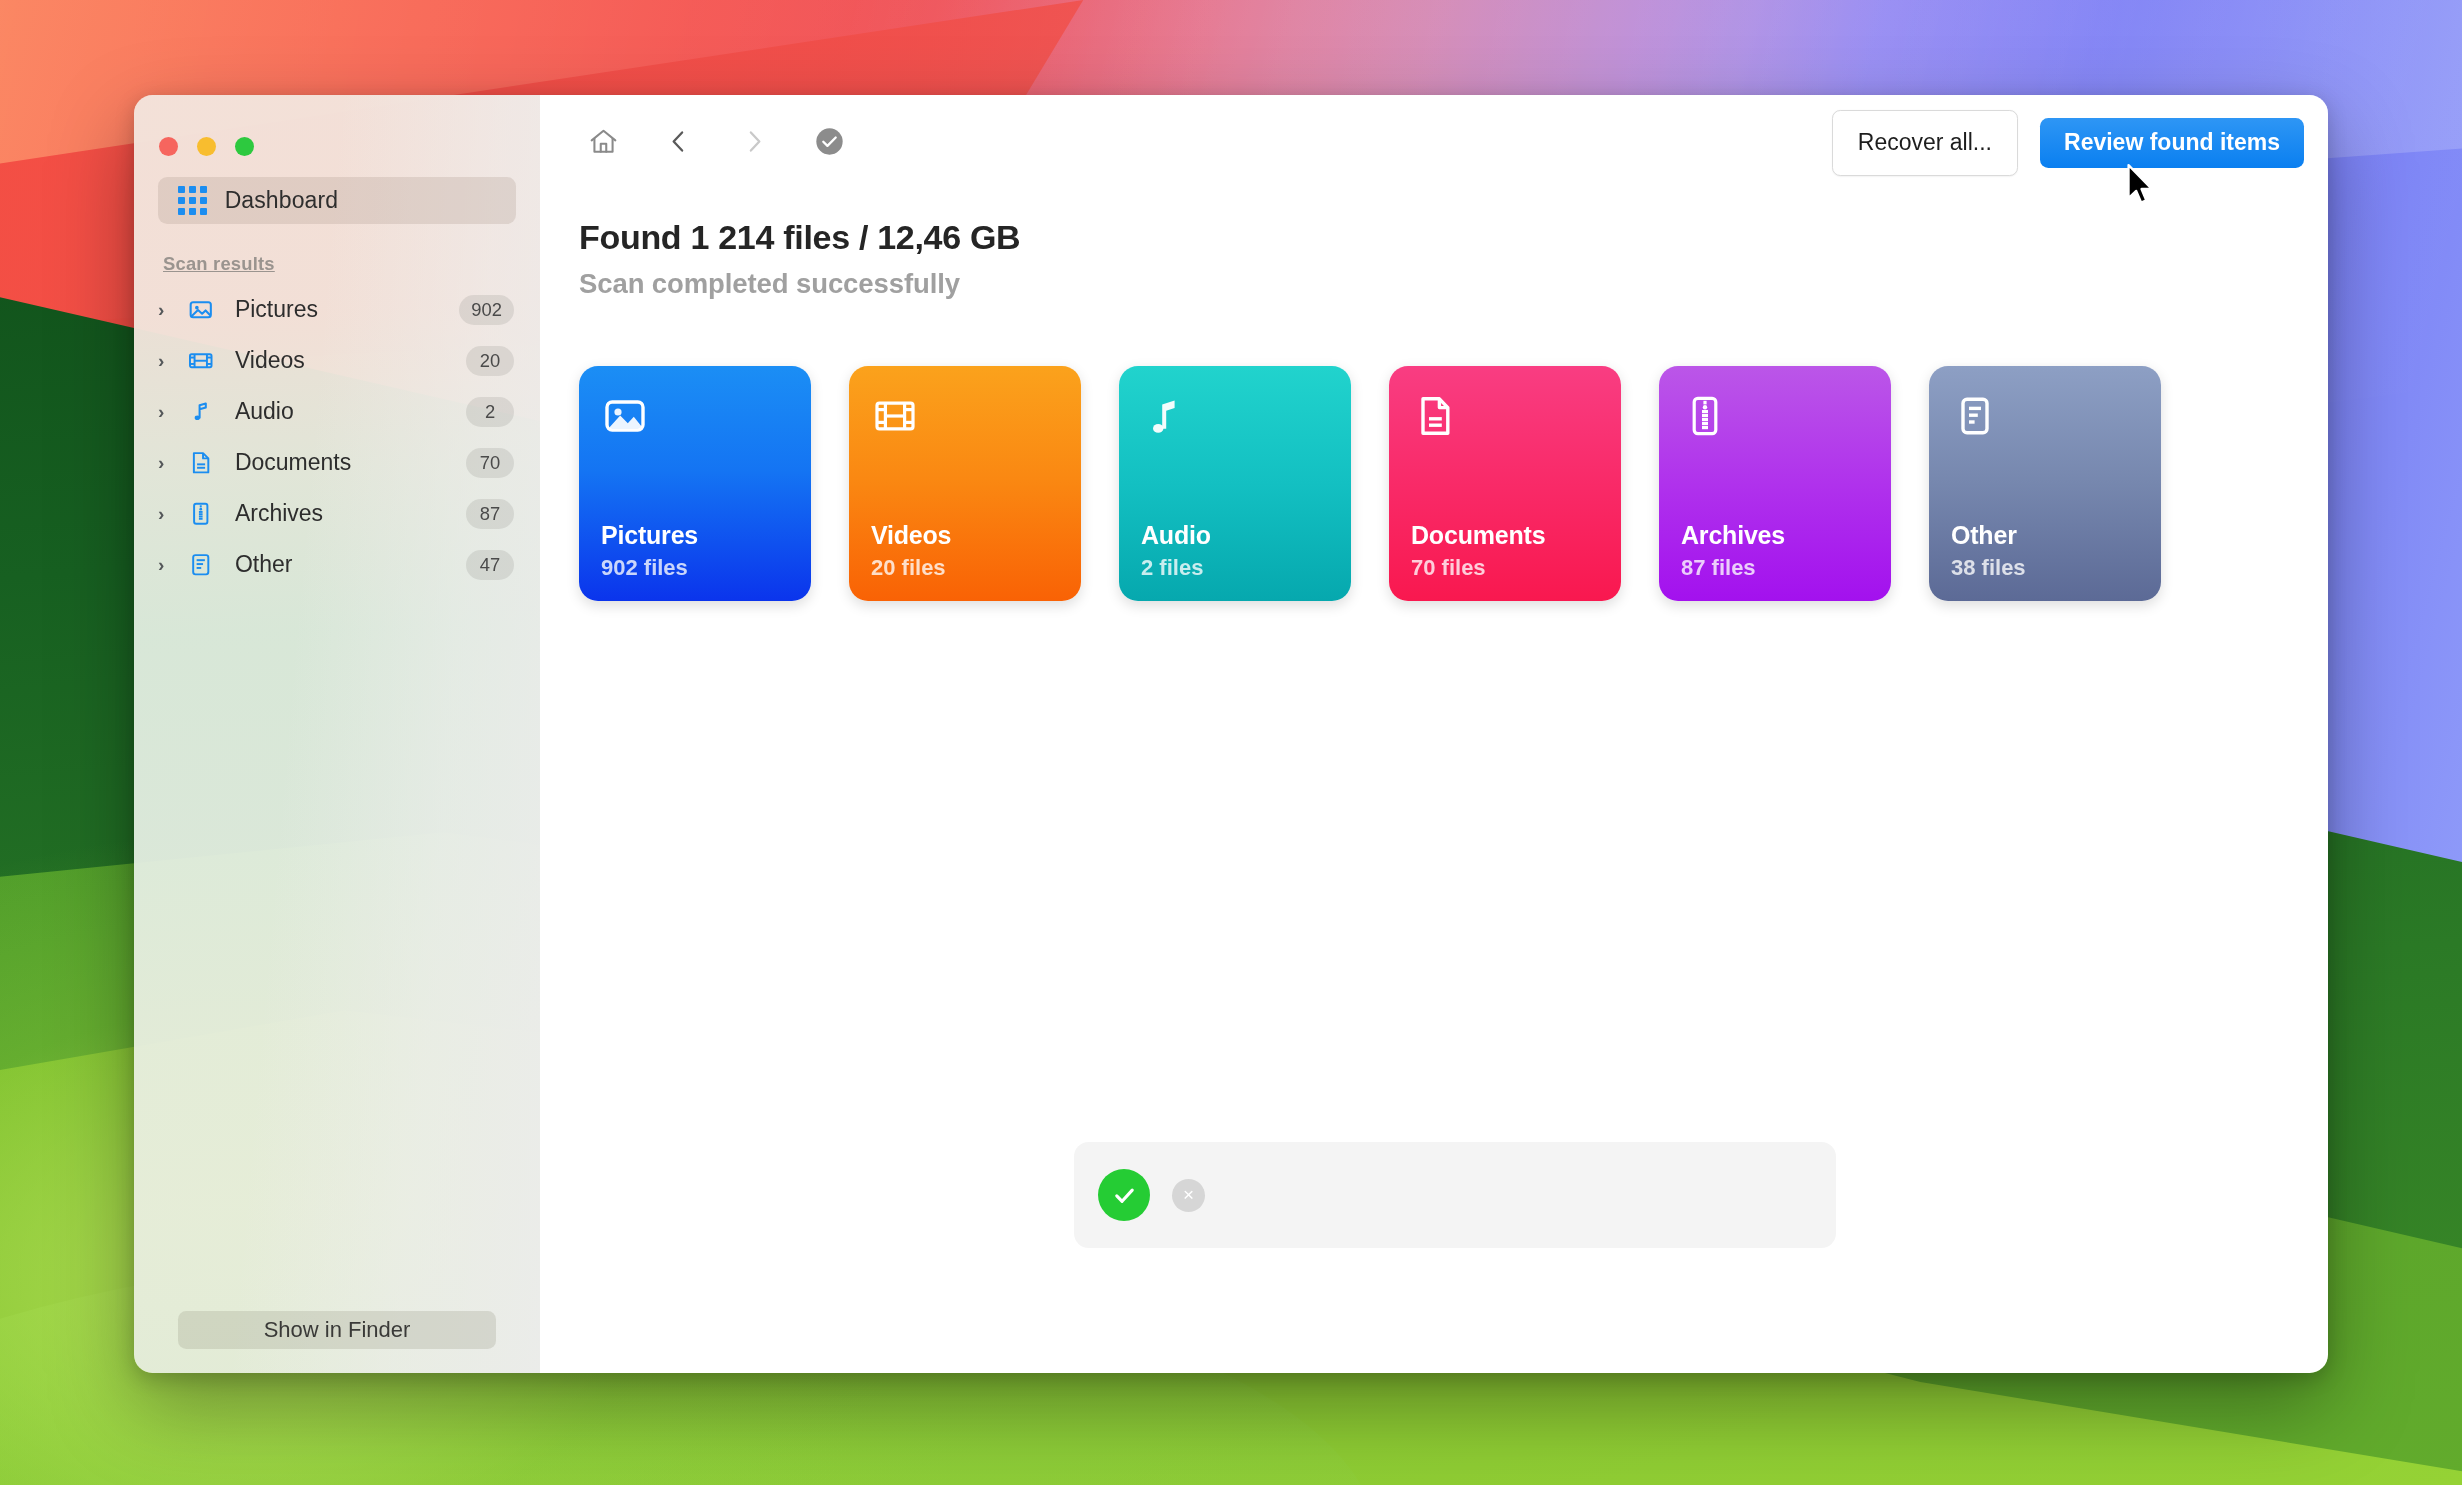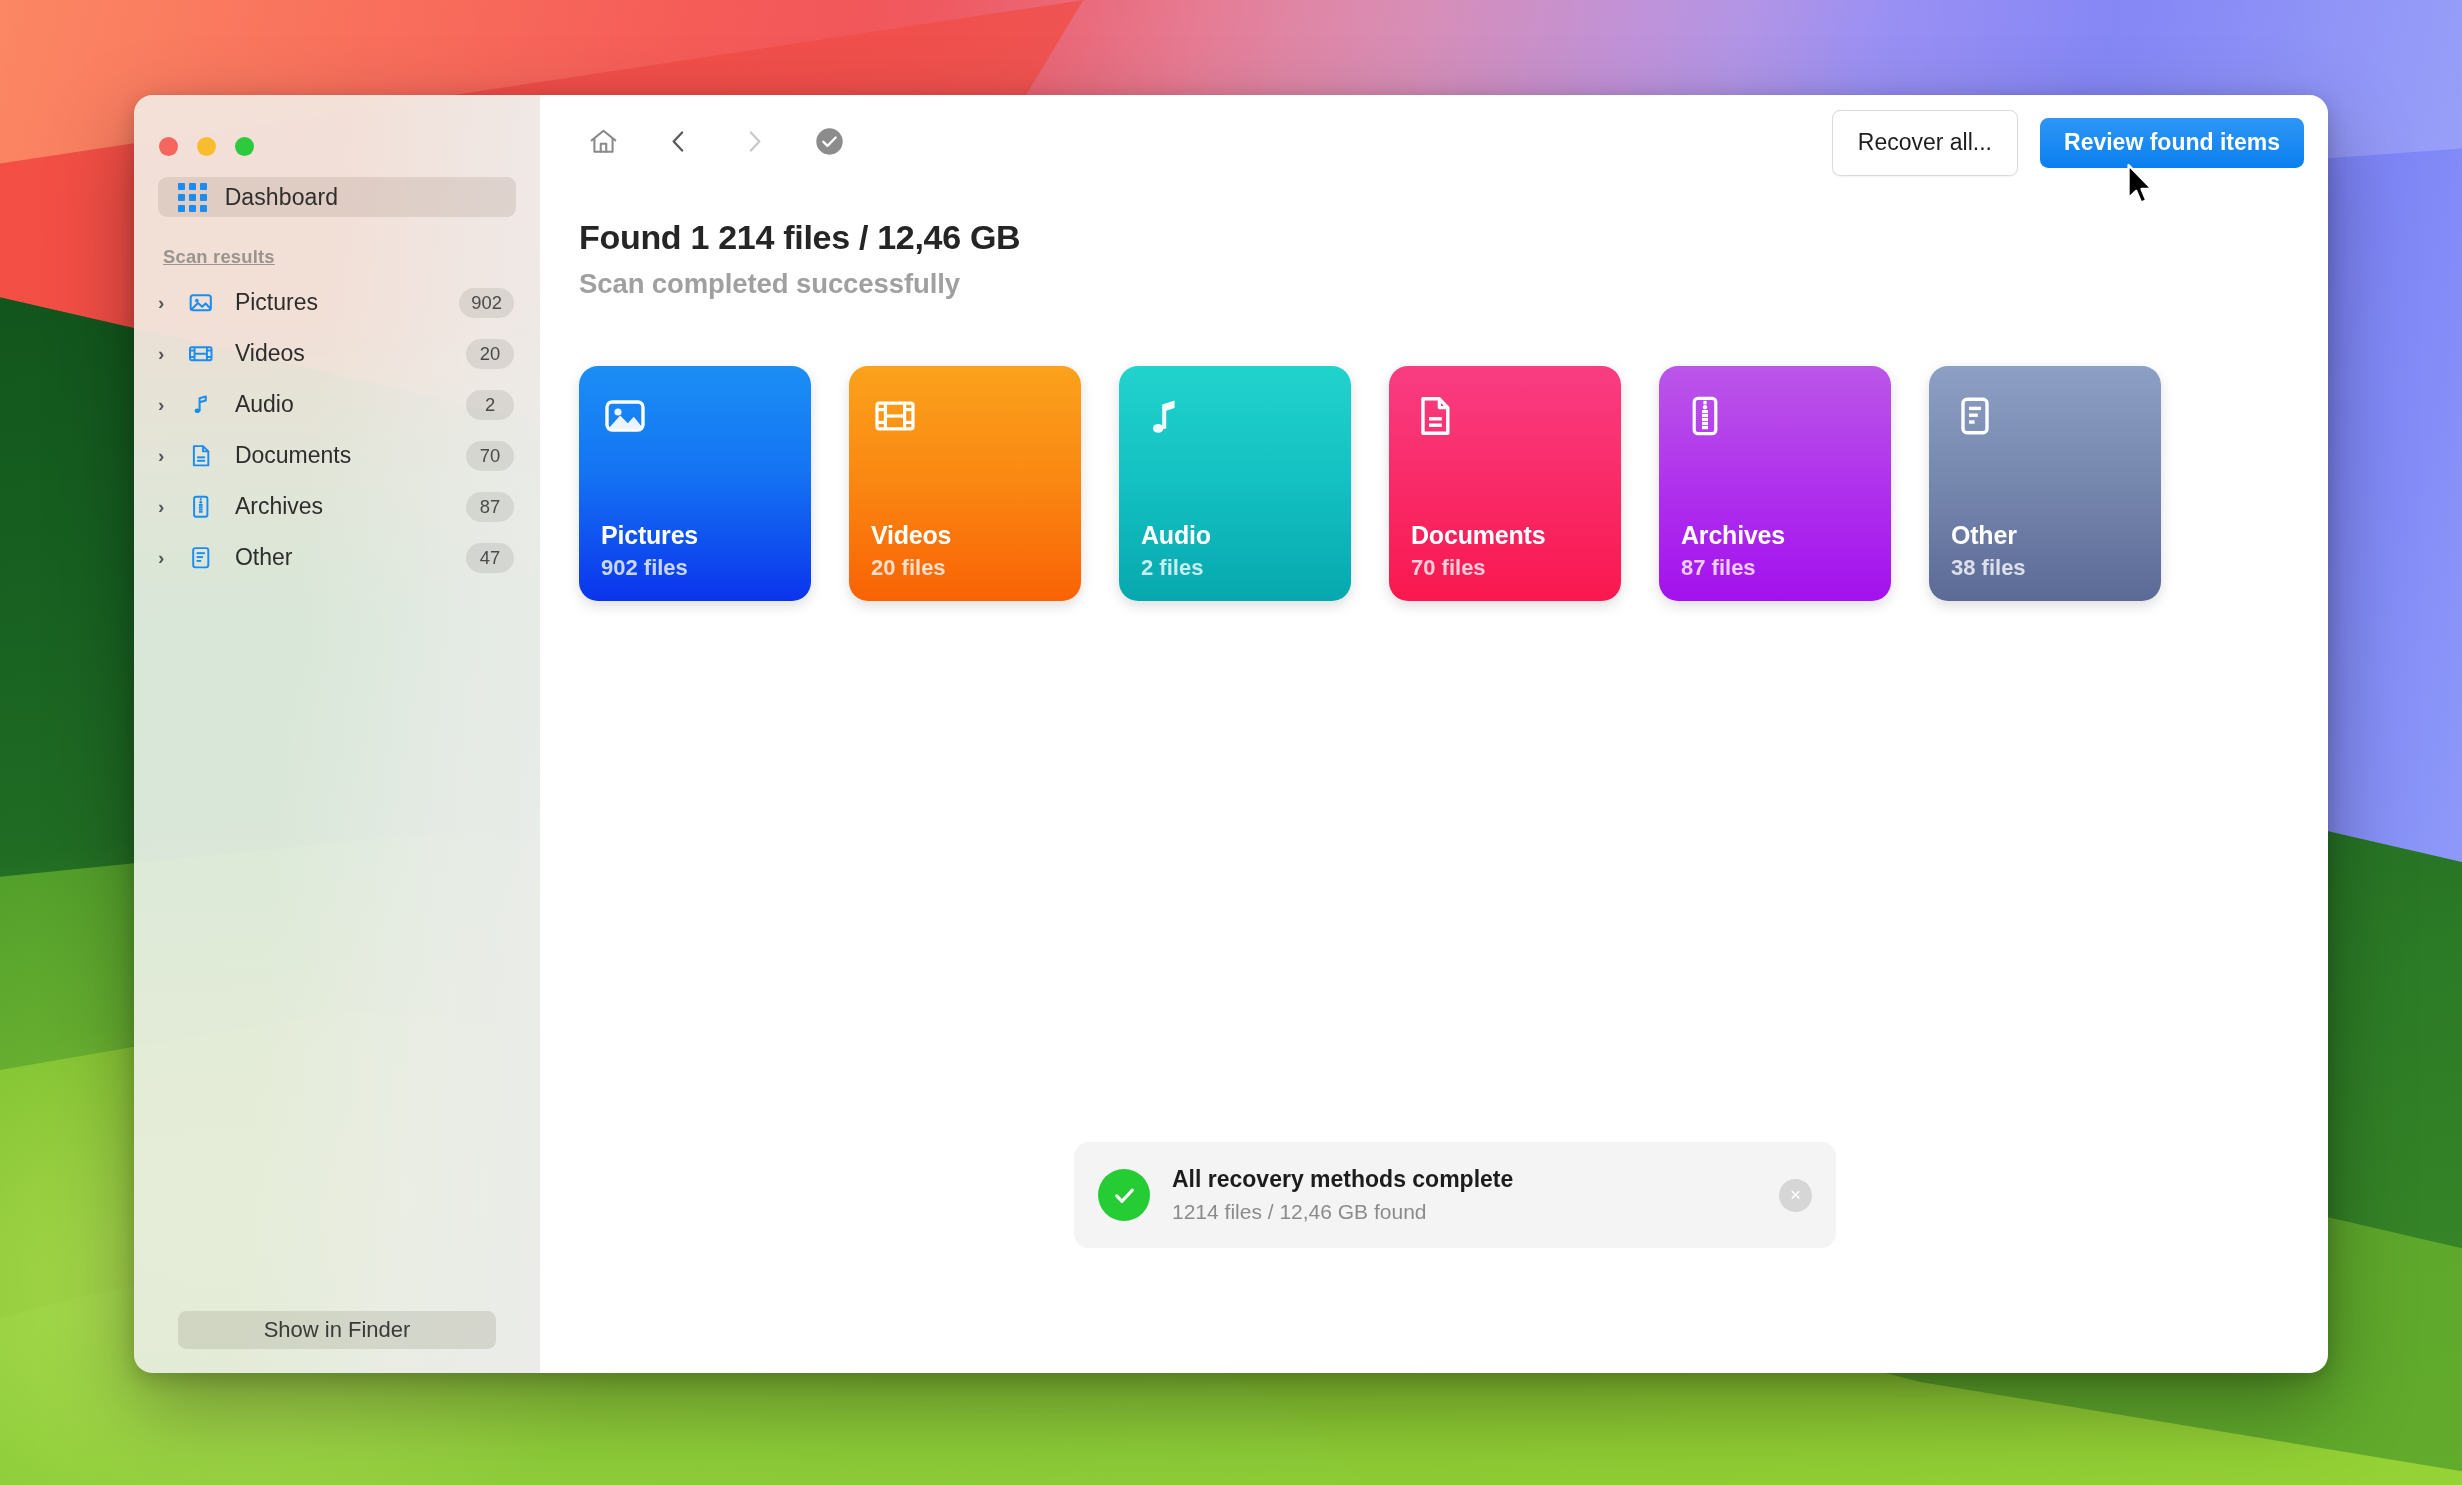--- a/index.html
+++ b/index.html
@@ -132,21 +132,21 @@
     height: 55px;
     align-items: flex-start;
   }
   .dot { width: 19px; height: 19px; border-radius: 50%; }
   .dot.red { background: #f6655e; }
   .dot.yellow { background: #f8bd2f; }
   .dot.green { background: #2dc93f; }
 
   .dashboard-item {
     margin: 7.3px 24px 0 24px;
-    height: 40px;
+    height: 47px;
     border-radius: 9.2px;
     background: rgba(170,150,140,0.26);
     display: flex;
     align-items: center;
     padding-left: 20px;
     gap: 17.4px;
   }
   .grid-icon { display: grid; grid-template-columns: repeat(3, 7.3px); gap: 3.7px; }
   .grid-icon i { width: 7.3px; height: 7.3px; background: #1b8df0; border-radius: 0.9px; display: block; }
   .dashboard-label { font-size: 23px; color: #2e2e2e; letter-spacing: 0.1px; }
@@ -637,24 +637,20 @@
         </div>
 
       </div>
 
       <div class="toast">
         <span class="toast-check">
           <svg width="29" height="29" viewBox="0 0 24 24" fill="none" stroke="#ffffff" stroke-width="2.6" stroke-linecap="round" stroke-linejoin="round">
             <path d="M5.6 12.4 L10 16.8 L18.4 7.6"></path>
           </svg>
         </span>
-        <span class="toast-text">
-          <span class="toast-title" style="display:block">All recovery methods complete</span>
-          <span class="toast-sub" style="display:block">1214 files / 12,46 GB found</span>
-        </span>
         <button class="toast-close">×</button>
       </div>
 
     </main>
   </div>
 
   <div class="cursor">
     <svg width="31" height="44" viewBox="0 0 17 24">
       <path d="M1.4 1.1 L1.4 19.2 L5.6 15.2 L8.3 21.6 L11.1 20.4 L8.5 14.2 L14.1 14.2 Z" fill="#000000" stroke="#ffffff" stroke-width="1.25" stroke-linejoin="round"></path>
     </svg>

